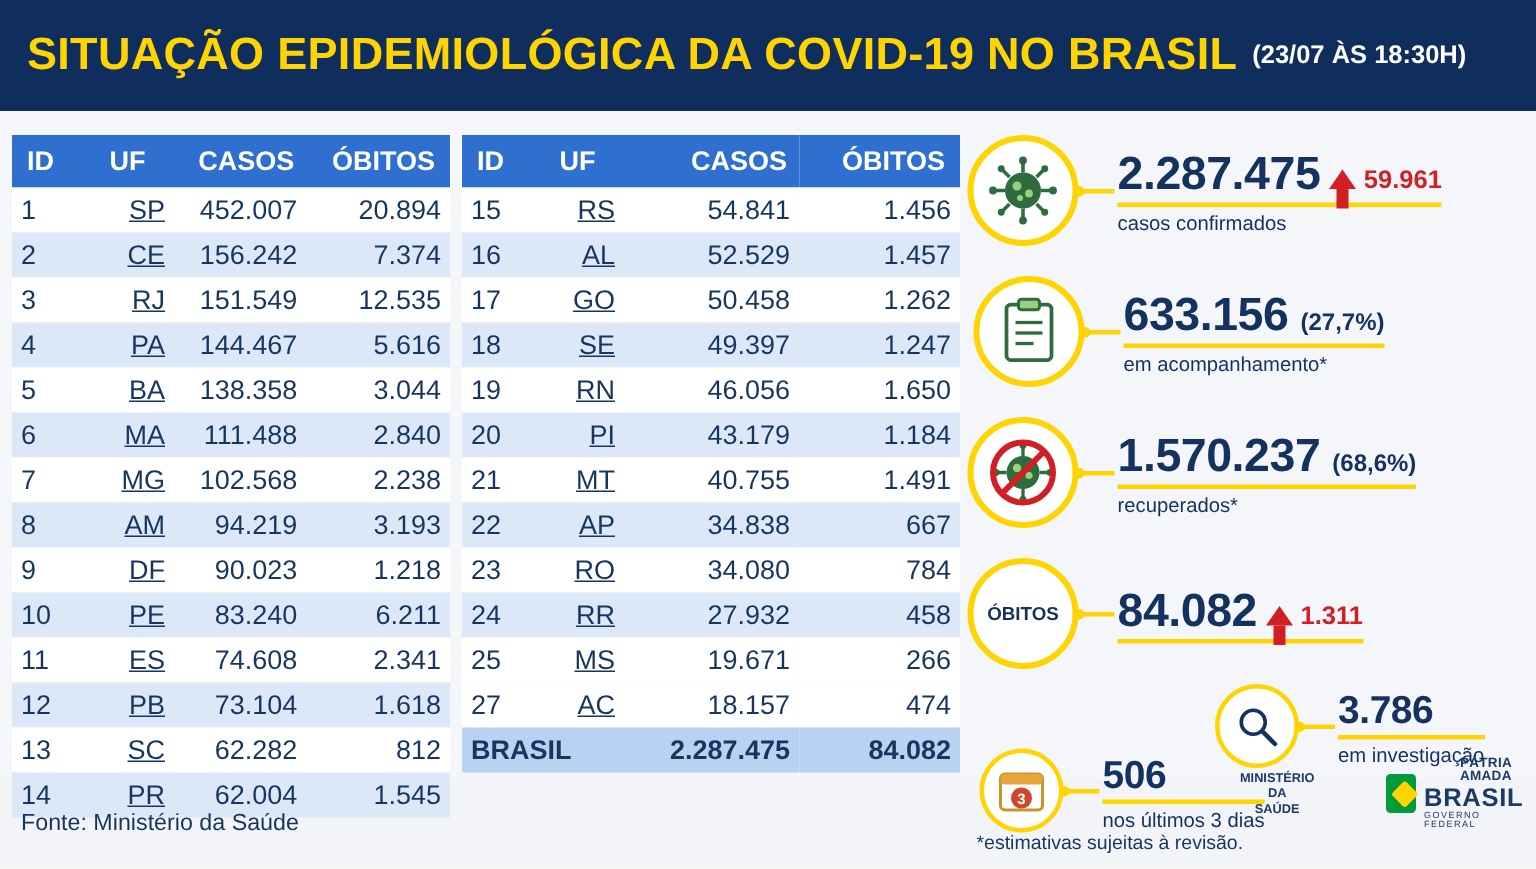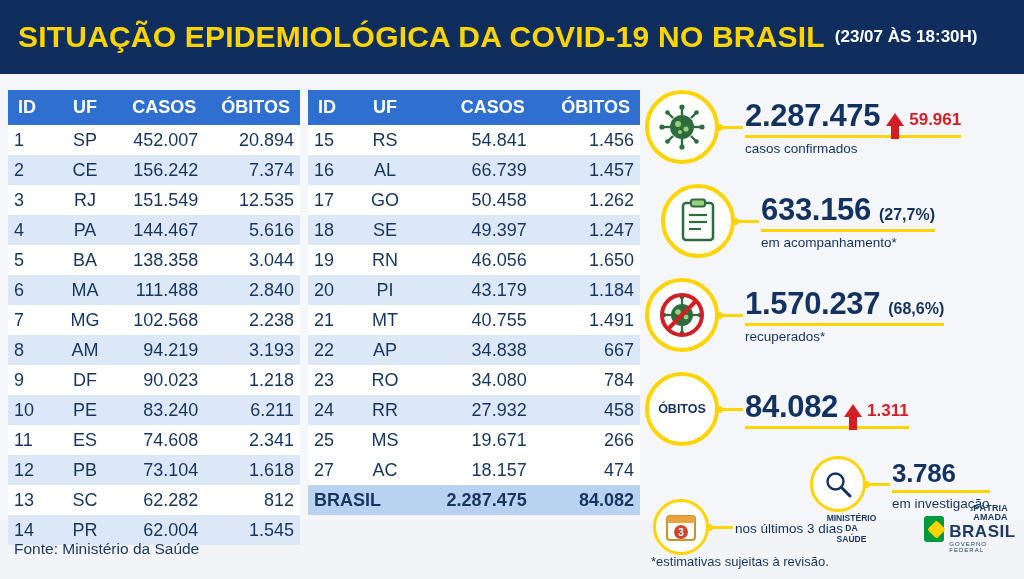--- a/index.html
+++ b/index.html
@@ -77,21 +77,21 @@
   table.stat thead th.obt { text-align: right; padding-right: 10px; }
 
   table.stat tbody td {
     padding: 4.5px 6px;
     font-size: 18px;
     color: #16355f;
     background: #ffffff;
   }
   table.stat tbody tr.alt td { background: #dce7f7; }
   td.id  { text-align: left; padding-left: 10px; }
-  td.uf  { text-align: center; }
+  td.uf  { text-align: right; text-decoration: underline; }
   td.cas { text-align: right; padding-right: 8px; }
   td.obt { text-align: right; padding-right: 10px; }
 
   tr.total td {
     background: #b9d2f2 !important;
     font-weight: bold;
     font-size: 19px;
     padding-top: 6px; padding-bottom: 6px;
   }
 
@@ -378,21 +378,21 @@
         <tbody>
           <tr>
             <td class="id">15</td>
             <td class="uf">RS</td>
             <td class="cas">54.841</td>
             <td class="obt">1.456</td>
           </tr>
           <tr class="alt">
             <td class="id">16</td>
             <td class="uf">AL</td>
-            <td class="cas">66.739</td>
+            <td class="cas">52.529</td>
             <td class="obt">1.457</td>
           </tr>
           <tr>
             <td class="id">17</td>
             <td class="uf">GO</td>
             <td class="cas">50.458</td>
             <td class="obt">1.262</td>
           </tr>
           <tr class="alt">
             <td class="id">18</td>
@@ -500,21 +500,21 @@
               <span class="arrow-up">
                   <span class="arrow-stem"></span>
                 </span>
               <span class="delta-num">59.961</span>
             </span>
           </div>
           <div class="kpi-caption">casos confirmados</div>
         </div>
       </div>
 
-      <div class="kpi" style="left:16px; top:100px;">
+      <div class="kpi" style="left:4px; top:100px;">
         <div class="badge">
           <svg width="40" height="46" viewBox="0 0 40 46" aria-hidden="true">
             <rect x="5" y="5" width="30" height="37" rx="3" fill="#ffffff" stroke="#2e6b3e" stroke-width="2.5"></rect>
             <rect x="13" y="1.5" width="14" height="7" rx="2" fill="#9bd07a" stroke="#2e6b3e" stroke-width="2"></rect>
             <g stroke="#2e6b3e" stroke-width="2.2">
               <line x1="11" y1="17" x2="29" y2="17"></line>
               <line x1="11" y1="24" x2="29" y2="24"></line>
               <line x1="11" y1="31" x2="23" y2="31"></line>
             </g>
           </svg>
@@ -601,20 +601,23 @@
         <div class="badge small">
           <svg width="34" height="34" viewBox="0 0 34 34" aria-hidden="true">
             <rect x="3" y="6" width="28" height="24" rx="3" fill="#ffffff" stroke="#c7952a" stroke-width="2"></rect>
             <rect x="3" y="6" width="28" height="7" rx="3" fill="#e8a33d"></rect>
             <circle cx="17" cy="22" r="7" fill="#d0462a"></circle>
             <text x="17" y="26" font-size="10" font-weight="bold" fill="#ffffff" text-anchor="middle" font-family="Liberation Sans, sans-serif">3</text>
           </svg>
         </div>
         <div class="connector dot"></div>
         <div class="kpi-text">
+          <div class="kpi-line">
+            <span class="kpi-number small">506</span>
+          </div>
           <div class="kpi-caption">nos últimos 3 dias</div>
         </div>
       </div>
 
     </div>
 
     <div class="ministry">
       <div class="min-text">
         <div>MINISTÉRIO DA</div>
         <div>SAÚDE</div>

